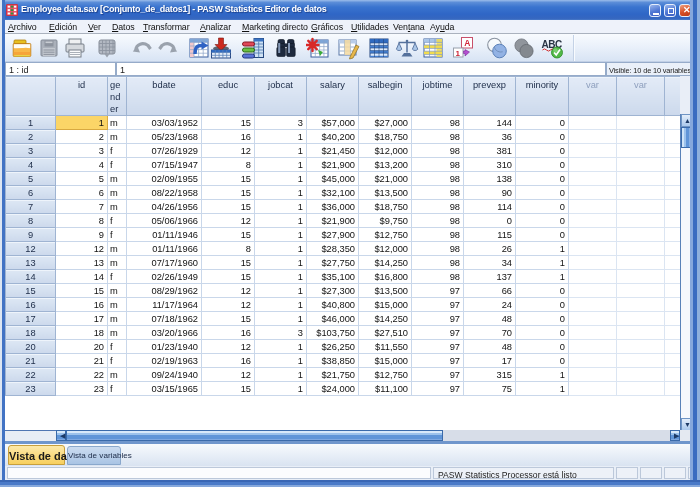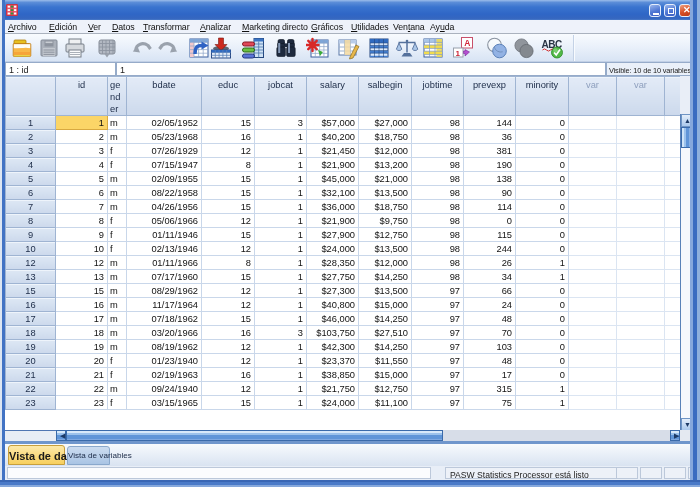--- a/index.html
+++ b/index.html
@@ -55,26 +55,26 @@
 #hsarea{position:absolute;left:5px;top:430px;width:675px;height:11px;background:#e8edf5;border-top:1px solid #5076b2;}
 #hscroll{position:absolute;left:56px;top:430px;width:624px;height:11px;background:#d7dde8;}
 #hleft{position:absolute;left:0;top:0;width:10px;height:11px;background:linear-gradient(180deg,#d8e9fa 0 20%,#9cc2ec 20% 48%,#6095d8 48% 85%,#7fa8e0 85% 100%);border:1px solid #3a6aaa;}
 #hright{position:absolute;right:0;top:0;width:10px;height:11px;background:linear-gradient(180deg,#d8e9fa 0 20%,#9cc2ec 20% 48%,#6095d8 48% 85%,#7fa8e0 85% 100%);border:1px solid #3a6aaa;}
 #hthumb{position:absolute;left:10px;top:0;width:377px;height:11px;background:linear-gradient(180deg,#d8e9fa 0 20%,#9cc2ec 20% 48%,#6095d8 48% 85%,#7fa8e0 85% 100%);border:1px solid #3a6aaa;}
 #corner{position:absolute;left:680px;top:430px;width:10px;height:11px;background:#e4e9f1;}
 #sep{position:absolute;left:5px;top:441px;width:685px;height:3px;background:#6f96cc;}
 #tabbar{position:absolute;left:5px;top:444px;width:685px;height:22px;background:linear-gradient(180deg,#f7fafd,#d9e3f1);}
 #tab1{position:absolute;left:3px;top:1px;width:57px;white-space:nowrap;height:20px;background:linear-gradient(180deg,#fde9a9,#f7cf5e);
  border:1px solid #c79f3d;border-radius:3px 3px 0 0;font-size:11px;font-weight:bold;color:#1a1a1a;text-align:center;padding-top:4px;}
-#tab2{position:absolute;left:62px;top:2px;width:43px;white-space:nowrap;height:19px;background:linear-gradient(180deg,#ccdcf0,#a9c4e4);
+#tab2{position:absolute;left:62px;top:2px;width:54px;white-space:nowrap;height:19px;background:linear-gradient(180deg,#ccdcf0,#a9c4e4);
  border:1px solid #8aa8cc;border-radius:3px 3px 0 0;font-size:8.1px;color:#1c2b47;text-align:right;padding-top:4px;}
 #statusbar{position:absolute;left:5px;top:466px;width:685px;height:14px;background:#e8eef7;}
 .sp{position:absolute;top:1px;height:12px;border:1px solid #bcc8da;background:#edf1f8;}
 #sp1{left:2px;width:424px;background:#fbfcfe;}
-#sp2{left:440px;width:181px;font-size:8.6px;color:#222;padding:1.5px 0 0 4px;white-space:nowrap;}
+#sp2{left:428px;width:181px;font-size:8.6px;color:#222;padding:1.5px 0 0 4px;white-space:nowrap;}
 #sp3{left:611px;width:22px;}
 #sp4{left:635px;width:22px;}
 #sp5{left:659px;width:22px;}
 #sp6{left:683px;width:4px;}
 #bbot{position:absolute;left:0;top:480px;width:700px;height:7px;background:linear-gradient(180deg,#3966b4 0 2px,#4a7ac8 2px 5px,#86a8dc 5px 7px);}
 #brr{position:absolute;left:690px;top:0;width:10px;height:487px;background:linear-gradient(90deg,#86a8dc 0 3px,#3a6cc0 3px 7px,#8fb0dc 7px 10px);}
 </style></head>
 <body>
 <div id="win">
 <div id="titlebar">
@@ -88,20 +88,21 @@
   <rect x="9.4" y="2" width="2.6" height="2.2"></rect>
           <rect x="9.4" y="6" width="2.6" height="2.2"></rect>
           <rect x="9.4" y="10" width="2.6" height="2.2"></rect>
         </g>
   <g fill="#2a9a3a">
           <rect x="5.6" y="2" width="2.8" height="2.2"></rect>
           <rect x="5.6" y="6" width="2.8" height="2.2"></rect>
           <rect x="5.6" y="10" width="2.8" height="2.2"></rect>
         </g>
  </svg>
+ <div id="ttl">Employee data.sav [Conjunto_de_datos1] - PASW Statistics Editor de datos</div>
  <div class="tbtn" id="bmin">
         <span style="position:absolute;left:2.5px;top:8px;width:6px;height:2px;background:#fff"></span>
       </div>
  <div class="tbtn" id="bmax">
         <span style="position:absolute;left:2.5px;top:2.5px;width:6px;height:6px;border:1.5px solid #fff;background:transparent"></span>
       </div>
  <div class="tbtn" id="bcls">
         <span style="left:3px;top:0px">✕</span>
       </div>
 </div>
@@ -296,21 +297,21 @@
             <th>prevexp</th>
             <th>minority</th>
             <th class="v">var</th>
             <th class="v">var</th>
             <th class="v"></th>
           </tr>
 <tr class="dr">
             <td class="rn">1</td>
             <td class="sel">1</td>
             <td class="l">m</td>
-            <td class="r">02/05/1952</td>
+            <td class="r">03/03/1952</td>
             <td class="r">15</td>
             <td class="r">3</td>
             <td class="r">$57,000</td>
             <td class="r">$27,000</td>
             <td class="r">98</td>
             <td class="r">144</td>
             <td class="r">0</td>
             <td class="v"></td>
             <td class="v"></td>
             <td class="v"></td>
@@ -350,21 +351,21 @@
 <tr class="dr">
             <td class="rn">4</td>
             <td class="r">4</td>
             <td class="l">f</td>
             <td class="r">07/15/1947</td>
             <td class="r">8</td>
             <td class="r">1</td>
             <td class="r">$21,900</td>
             <td class="r">$13,200</td>
             <td class="r">98</td>
-            <td class="r">190</td>
+            <td class="r">310</td>
             <td class="r">0</td>
             <td class="v"></td>
             <td class="v"></td>
             <td class="v"></td>
           </tr>
 <tr class="dr">
             <td class="rn">5</td>
             <td class="r">5</td>
             <td class="l">m</td>
             <td class="r">02/09/1955</td>
@@ -437,36 +438,20 @@
             <td class="r">$27,900</td>
             <td class="r">$12,750</td>
             <td class="r">98</td>
             <td class="r">115</td>
             <td class="r">0</td>
             <td class="v"></td>
             <td class="v"></td>
             <td class="v"></td>
           </tr>
 <tr class="dr">
-            <td class="rn">10</td>
-            <td class="r">10</td>
-            <td class="l">f</td>
-            <td class="r">02/13/1946</td>
-            <td class="r">12</td>
-            <td class="r">1</td>
-            <td class="r">$24,000</td>
-            <td class="r">$13,500</td>
-            <td class="r">98</td>
-            <td class="r">244</td>
-            <td class="r">0</td>
-            <td class="v"></td>
-            <td class="v"></td>
-            <td class="v"></td>
-          </tr>
-<tr class="dr">
             <td class="rn">12</td>
             <td class="r">12</td>
             <td class="l">m</td>
             <td class="r">01/11/1966</td>
             <td class="r">8</td>
             <td class="r">1</td>
             <td class="r">$28,350</td>
             <td class="r">$12,000</td>
             <td class="r">98</td>
             <td class="r">26</td>
@@ -479,20 +464,36 @@
             <td class="rn">13</td>
             <td class="r">13</td>
             <td class="l">m</td>
             <td class="r">07/17/1960</td>
             <td class="r">15</td>
             <td class="r">1</td>
             <td class="r">$27,750</td>
             <td class="r">$14,250</td>
             <td class="r">98</td>
             <td class="r">34</td>
+            <td class="r">1</td>
+            <td class="v"></td>
+            <td class="v"></td>
+            <td class="v"></td>
+          </tr>
+<tr class="dr">
+            <td class="rn">14</td>
+            <td class="r">14</td>
+            <td class="l">f</td>
+            <td class="r">02/26/1949</td>
+            <td class="r">15</td>
+            <td class="r">1</td>
+            <td class="r">$35,100</td>
+            <td class="r">$16,800</td>
+            <td class="r">98</td>
+            <td class="r">137</td>
             <td class="r">1</td>
             <td class="v"></td>
             <td class="v"></td>
             <td class="v"></td>
           </tr>
 <tr class="dr">
             <td class="rn">15</td>
             <td class="r">15</td>
             <td class="l">m</td>
             <td class="r">08/29/1962</td>
@@ -549,43 +550,27 @@
             <td class="r">$103,750</td>
             <td class="r">$27,510</td>
             <td class="r">97</td>
             <td class="r">70</td>
             <td class="r">0</td>
             <td class="v"></td>
             <td class="v"></td>
             <td class="v"></td>
           </tr>
 <tr class="dr">
-            <td class="rn">19</td>
-            <td class="r">19</td>
-            <td class="l">m</td>
-            <td class="r">08/19/1962</td>
-            <td class="r">12</td>
-            <td class="r">1</td>
-            <td class="r">$42,300</td>
-            <td class="r">$14,250</td>
-            <td class="r">97</td>
-            <td class="r">103</td>
-            <td class="r">0</td>
-            <td class="v"></td>
-            <td class="v"></td>
-            <td class="v"></td>
-          </tr>
-<tr class="dr">
             <td class="rn">20</td>
             <td class="r">20</td>
             <td class="l">f</td>
             <td class="r">01/23/1940</td>
             <td class="r">12</td>
             <td class="r">1</td>
-            <td class="r">$23,370</td>
+            <td class="r">$26,250</td>
             <td class="r">$11,550</td>
             <td class="r">97</td>
             <td class="r">48</td>
             <td class="r">0</td>
             <td class="v"></td>
             <td class="v"></td>
             <td class="v"></td>
           </tr>
 <tr class="dr">
             <td class="rn">21</td>

